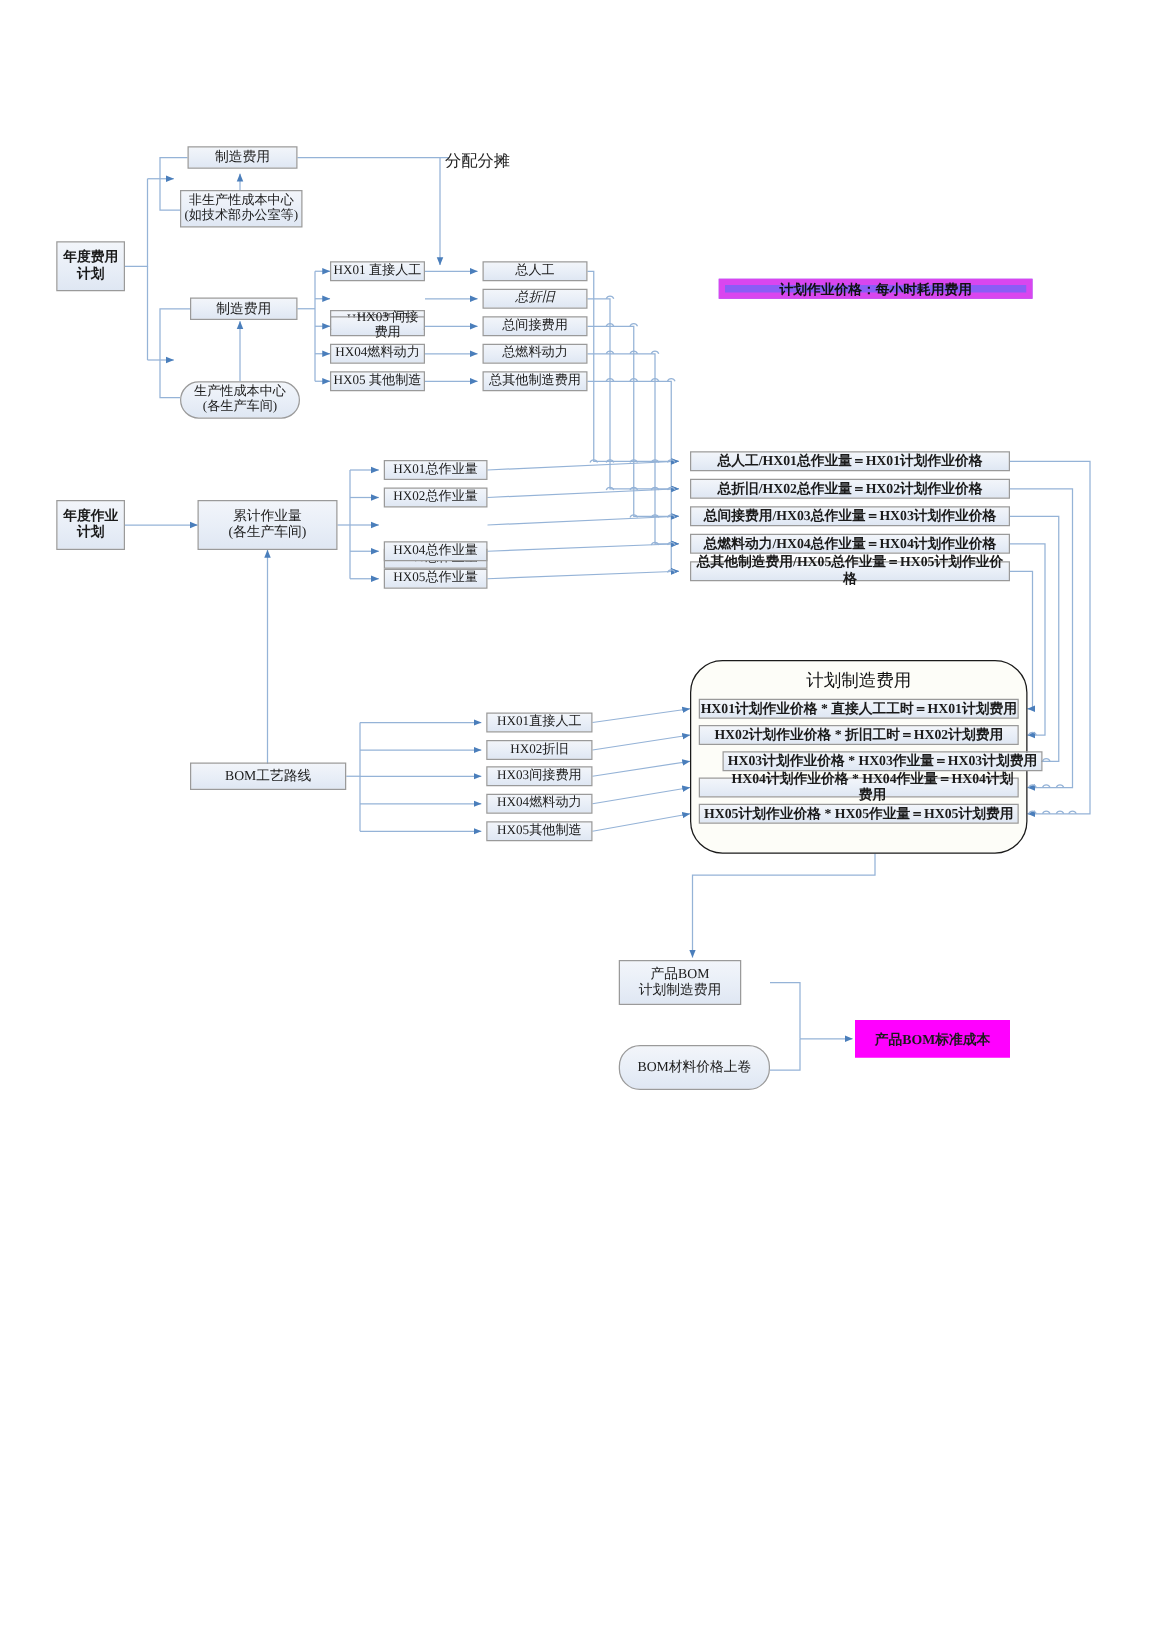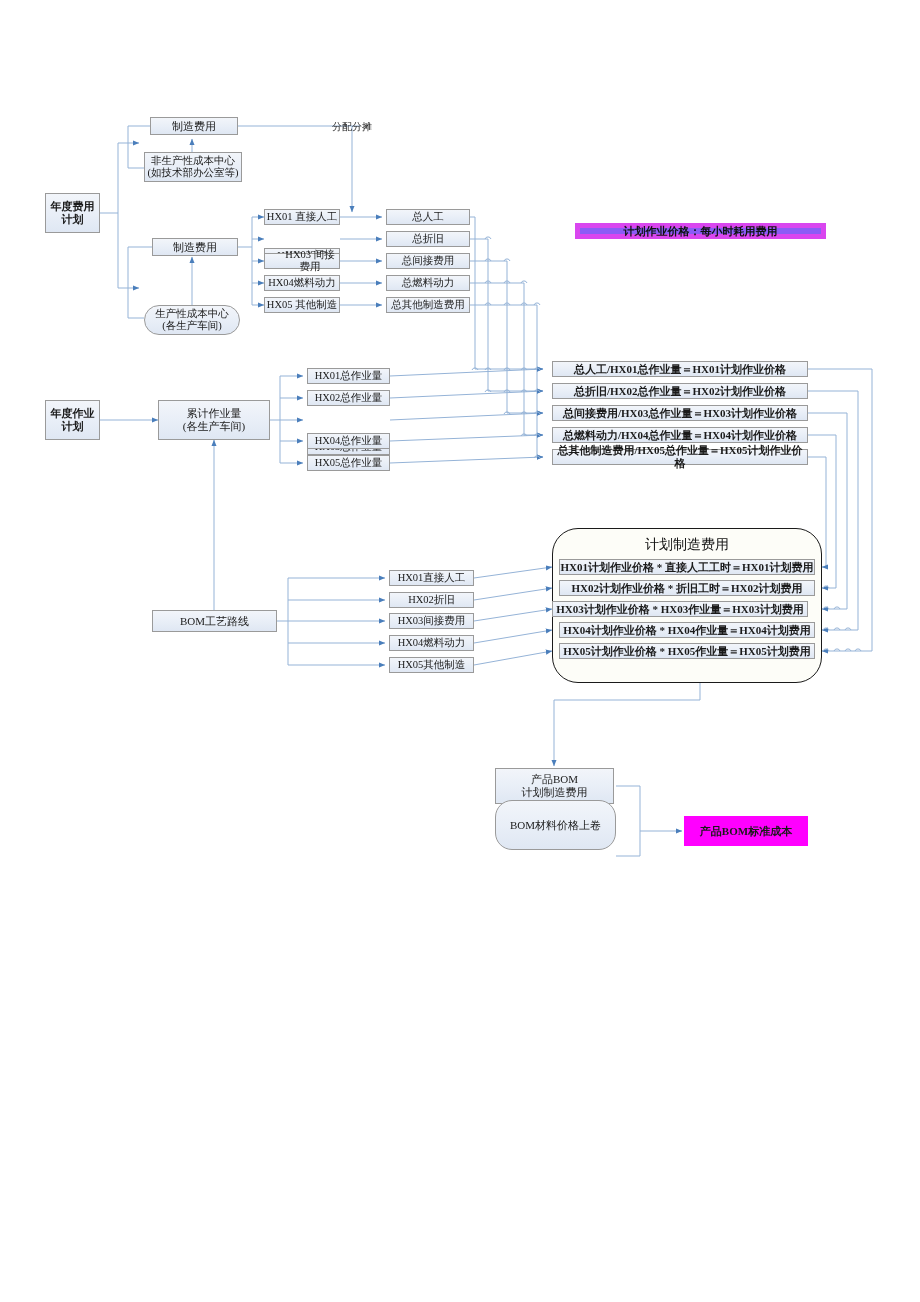--- a/index.html
+++ b/index.html
@@ -43,23 +43,24 @@
     border:1.6px solid #1a1a1a;border-radius:26px;
     background:#fdfdf8;
   }
   .group-title{
     position:absolute;
     font-size:14px;color:#111;
     font-family:"Liberation Serif","DejaVu Serif",serif;
     text-align:center;width:100%;
   }
   .free-label{
-    position:absolute;font-size:10px;color:#222;
+    position:absolute;font-size:13px;color:#222;
     font-family:"Liberation Sans","DejaVu Sans",sans-serif;
     white-space:nowrap;
+    margin-left:24px;
   }
 </style>
 </head>
 <body>
 
 <div id="canvas">
 
   <svg class="wires" viewBox="0 0 920 1302">
     <defs>
       <marker id="ar" markerWidth="7" markerHeight="7" refX="6.2" refY="3" orient="auto">
@@ -218,21 +219,21 @@
 
   <div class="free-label" style="left:332px;top:120px;">分配分摊</div>
 
   <div class="node sm" style="left:264px;top:209px;width:76px;height:16px;">HX01 直接人工</div>
   <div class="node sm" style="left:264px;top:231px;width:76px;height:16px;margin-top:17px;">HX02 折旧</div>
   <div class="node sm" style="left:264px;top:253px;width:76px;height:16px;padding-left:16px;">HX03 间接费用</div>
   <div class="node sm" style="left:264px;top:275px;width:76px;height:16px;">HX04燃料动力</div>
   <div class="node sm" style="left:264px;top:297px;width:76px;height:16px;">HX05 其他制造</div>
 
   <div class="node sm" style="left:386px;top:209px;width:84px;height:16px;">总人工</div>
-  <div class="node sm" style="left:386px;top:231px;width:84px;height:16px;">总折旧</div>
+  <div class="node sm" style="left:386px;top:231px;width:84px;height:16px;font-style:italic;">总折旧</div>
   <div class="node sm" style="left:386px;top:253px;width:84px;height:16px;">总间接费用</div>
   <div class="node sm" style="left:386px;top:275px;width:84px;height:16px;">总燃料动力</div>
   <div class="node sm" style="left:386px;top:297px;width:84px;height:16px;">总其他制造费用</div>
 
   <div class="yellowbox" style="left:575px;top:223px;width:251px;height:16px;">计划作业价格：每小时耗用费用</div>
 
   <div class="node md" style="left:158px;top:400px;width:112px;height:40px;">累计作业量
 (各生产车间)</div>
 
   <div class="node sm" style="left:307px;top:368px;width:83px;height:16px;">HX01总作业量</div>
@@ -245,32 +246,32 @@
   <div class="node formula" style="left:552px;top:383px;width:256px;height:16px;">总折旧/HX02总作业量＝HX02计划作业价格</div>
   <div class="node formula" style="left:552px;top:405px;width:256px;height:16px;">总间接费用/HX03总作业量＝HX03计划作业价格</div>
   <div class="node formula" style="left:552px;top:427px;width:256px;height:16px;">总燃料动力/HX04总作业量＝HX04计划作业价格</div>
   <div class="node formula" style="left:552px;top:449px;width:256px;height:16px;">总其他制造费用/HX05总作业量＝HX05计划作业价格</div>
 
   <div class="group-box" style="left:552px;top:528px;width:270px;height:155px;"></div>
   <div class="group-title" style="left:552px;top:536px;width:270px;">计划制造费用</div>
 
   <div class="node formula" style="left:559px;top:559px;width:256px;height:16px;">HX01计划作业价格 * 直接人工工时＝HX01计划费用</div>
   <div class="node formula" style="left:559px;top:580px;width:256px;height:16px;">HX02计划作业价格 * 折旧工时＝HX02计划费用</div>
-  <div class="node formula" style="left:552px;top:601px;width:256px;height:16px;">HX03计划作业价格 * HX03作业量＝HX03计划费用</div>
-  <div class="node formula" style="left:559px;top:622px;width:256px;height:16px;">HX04计划作业价格 * HX04作业量＝HX04计划费用</div>
+  <div class="node formula" style="left:578px;top:601px;width:256px;height:16px;">HX03计划作业价格 * HX03作业量＝HX03计划费用</div>
+  <div class="node formula" style="left:559px;top:622px;width:256px;height:16px;padding-left:22px;">HX04计划作业价格 * HX04作业量＝HX04计划费用</div>
   <div class="node formula" style="left:559px;top:643px;width:256px;height:16px;">HX05计划作业价格 * HX05作业量＝HX05计划费用</div>
 
   <div class="node md" style="left:152px;top:610px;width:125px;height:22px;">BOM工艺路线</div>
 
   <div class="node sm" style="left:389px;top:570px;width:85px;height:16px;">HX01直接人工</div>
   <div class="node sm" style="left:389px;top:592px;width:85px;height:16px;">HX02折旧</div>
   <div class="node sm" style="left:389px;top:613px;width:85px;height:16px;">HX03间接费用</div>
   <div class="node sm" style="left:389px;top:635px;width:85px;height:16px;">HX04燃料动力</div>
   <div class="node sm" style="left:389px;top:657px;width:85px;height:16px;">HX05其他制造</div>
 
-  <div class="node md" style="left:495px;top:768px;width:119px;height:36px;">产品BOM
+  <div class="node md" style="left:495px;top:768px;width:98px;height:36px;">产品BOM
 计划制造费用</div>
 
-  <div class="node md" style="left:495px;top:800px;width:121px;height:50px;border-radius:17px;">BOM材料价格上卷</div>
+  <div class="node md" style="left:495px;top:836px;width:121px;height:36px;border-radius:17px;">BOM材料价格上卷</div>
 
   <div class="magentabox" style="left:684px;top:816px;width:124px;height:30px;">产品BOM标准成本</div>
 
 </div>
 
 </body></html>

